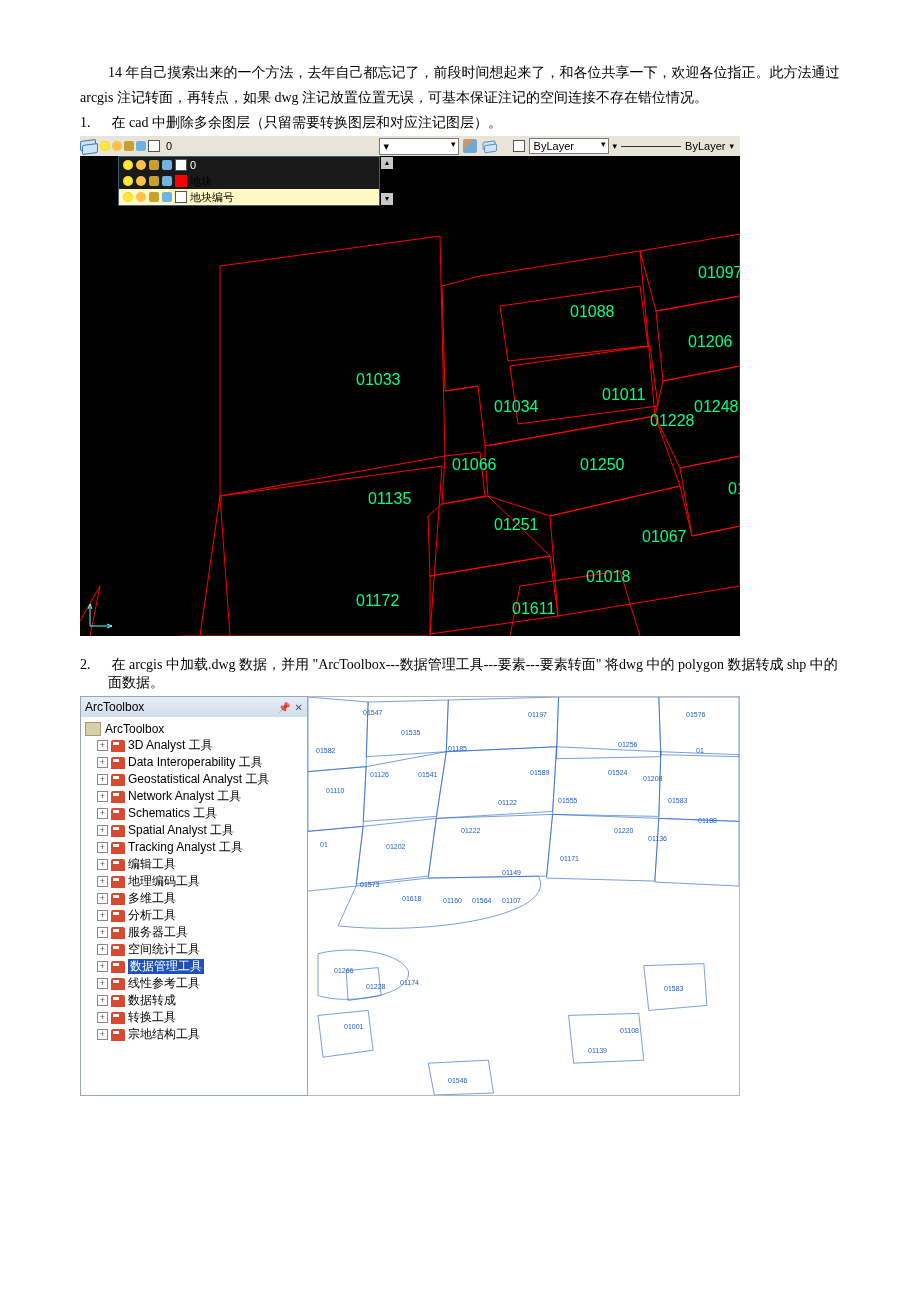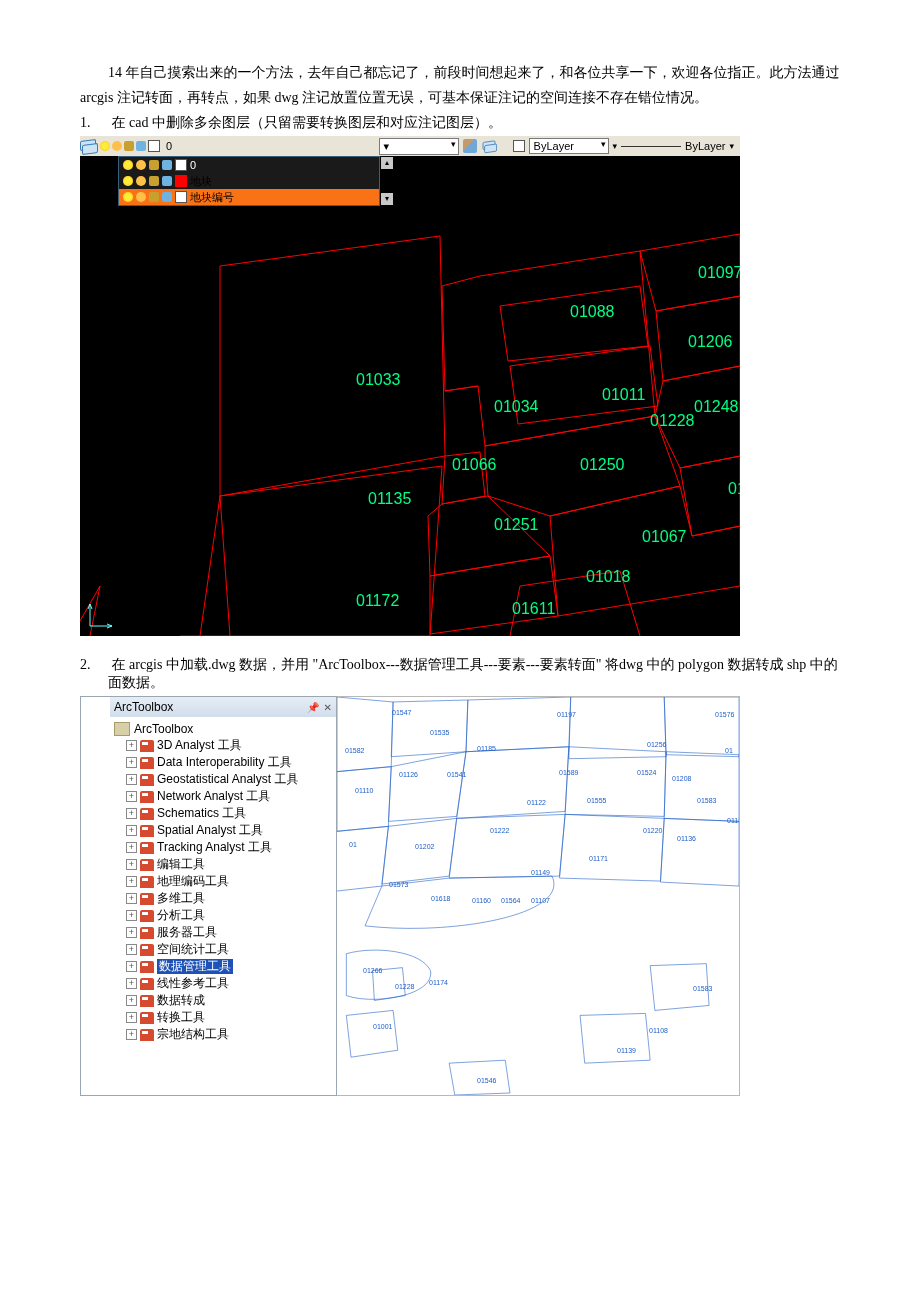--- a/index.html
+++ b/index.html
@@ -85,21 +85,21 @@
       font-family: sans-serif;
     }
     .cad-layerpanel .row {
       display: flex;
       align-items: center;
       height: 16px;
       padding: 0 4px;
       gap: 3px;
     }
     .cad-layerpanel .row.sel {
-      background: #f97316;
+      background: #fef9c3;
       color: black;
     }
     .cad-layerpanel .row .lname { font-size: 11px; color: #fff; }
     .cad-layerpanel .row.sel .lname { color: #000; }
     .cad-layerpanel .row .lname.red { color: #000; }
     .scrollup, .scrolldown {
       position: absolute;
       right: -14px;
       width: 12px;
       height: 12px;
@@ -139,21 +139,20 @@
       margin: 4px 0;
       display: flex;
       font-family: "Microsoft YaHei", sans-serif;
     }
     .arc-toolbox {
       width: 226px;
       border: 1px solid #9aa7b3;
       background: #fff;
       display: flex;
       flex-direction: column;
-      padding-left: 29px;
     }
     .arc-toolbox .titlebar {
       background: linear-gradient(#e6edf5, #d2deec);
       height: 20px;
       display: flex;
       align-items: center;
       padding: 0 4px;
       font-size: 12px;
       justify-content: space-between;
     }

